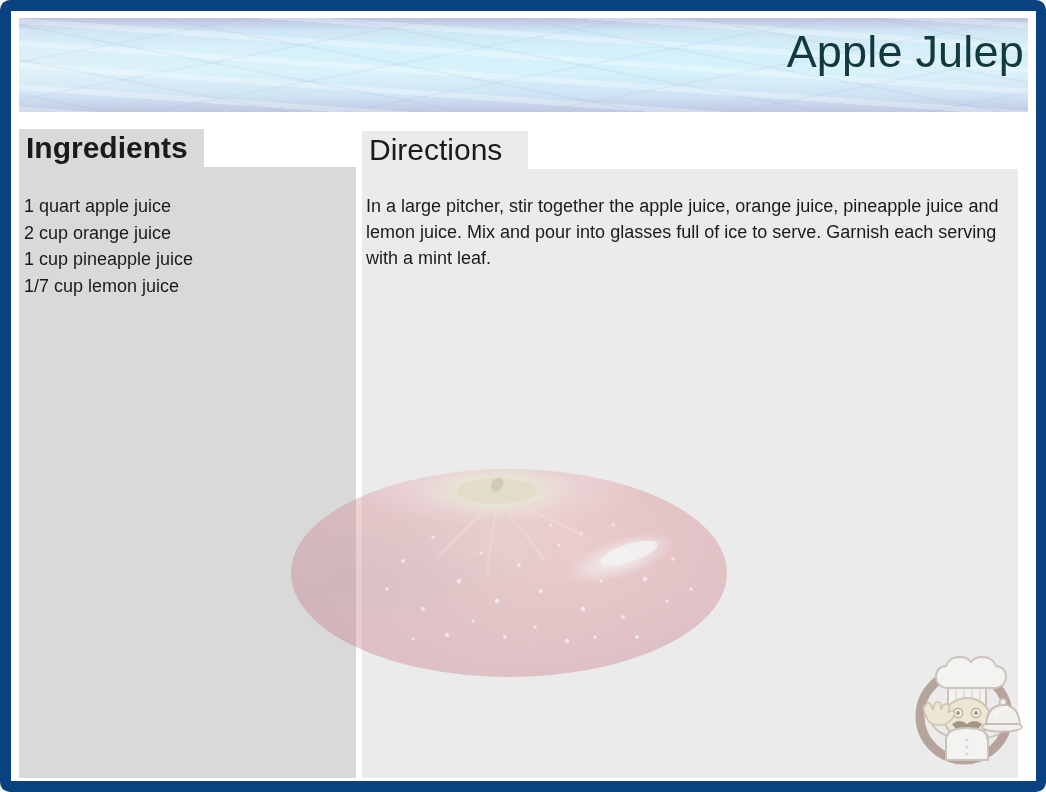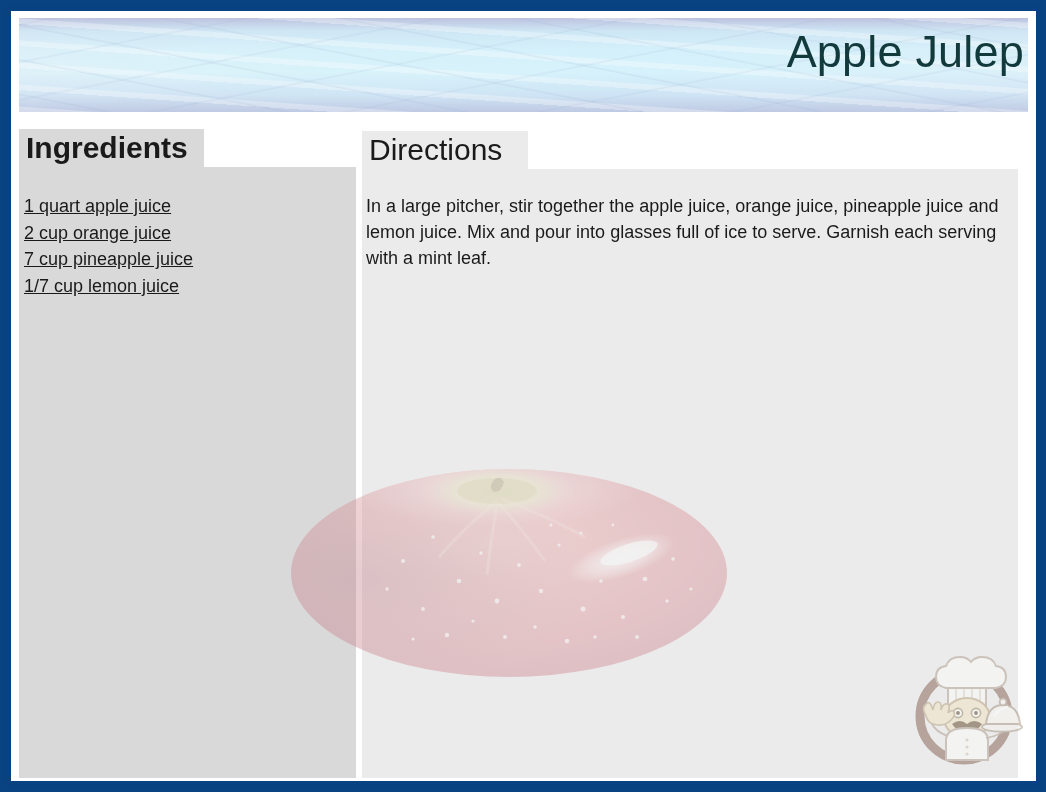--- a/index.html
+++ b/index.html
@@ -7,20 +7,21 @@
     padding: 0;
     background: #ffffff;
   }
   #card {
     position: relative;
     width: 1046px;
     height: 792px;
     background: #fde047;
     overflow: hidden;
     font-family: "Liberation Sans", sans-serif;
+    border-radius: 10px;
   }
   
   #frame-outer {
     position: absolute;
     left: 0; top: 0;
     width: 1046px; height: 792px;
     background: #0a4282;
   }
   #frame-navy {
     position: absolute;
@@ -113,21 +114,21 @@
     font-weight: bold;
   }
   #ingredients-list {
     position: absolute;
     left: 24px; top: 193px;
     width: 320px;
     font-size: 18px;
     line-height: 26.6px;
     color: #1a1a1a;
   }
-  #ingredients-list div { white-space: nowrap; text-decoration: underline; }
+  #ingredients-list div { white-space: nowrap; }
 
   
   #directions-panel {
     position: absolute;
     left: 362px; top: 169px;
     width: 656px; height: 609px;
     background: #ebebeb;
   }
   #directions-tab {
     position: absolute;
@@ -173,21 +174,21 @@
     <div id="banner-weave"></div>
   </div>
   <div id="banner-title">Apple Julep</div>
 
   <div id="ingredients-panel"></div>
   <div id="ingredients-tab"></div>
   <div id="ingredients-title">Ingredients</div>
   <div id="ingredients-list">
     <div>1 quart apple juice</div>
     <div>2 cup orange juice</div>
-    <div>7 cup pineapple juice</div>
+    <div>1 cup pineapple juice</div>
     <div>1/7 cup lemon juice</div>
   </div>
 
   <div id="directions-panel"></div>
   <div id="directions-tab"></div>
   <div id="directions-body">In a large pitcher, stir together the apple juice, orange juice, pineapple juice and lemon juice. Mix and pour into glasses full of ice to serve. Garnish each serving with a mint leaf.</div>
   <div id="directions-title">Directions</div>
 
   <svg id="apple-photo" viewBox="0 0 452 242">
     <defs>

